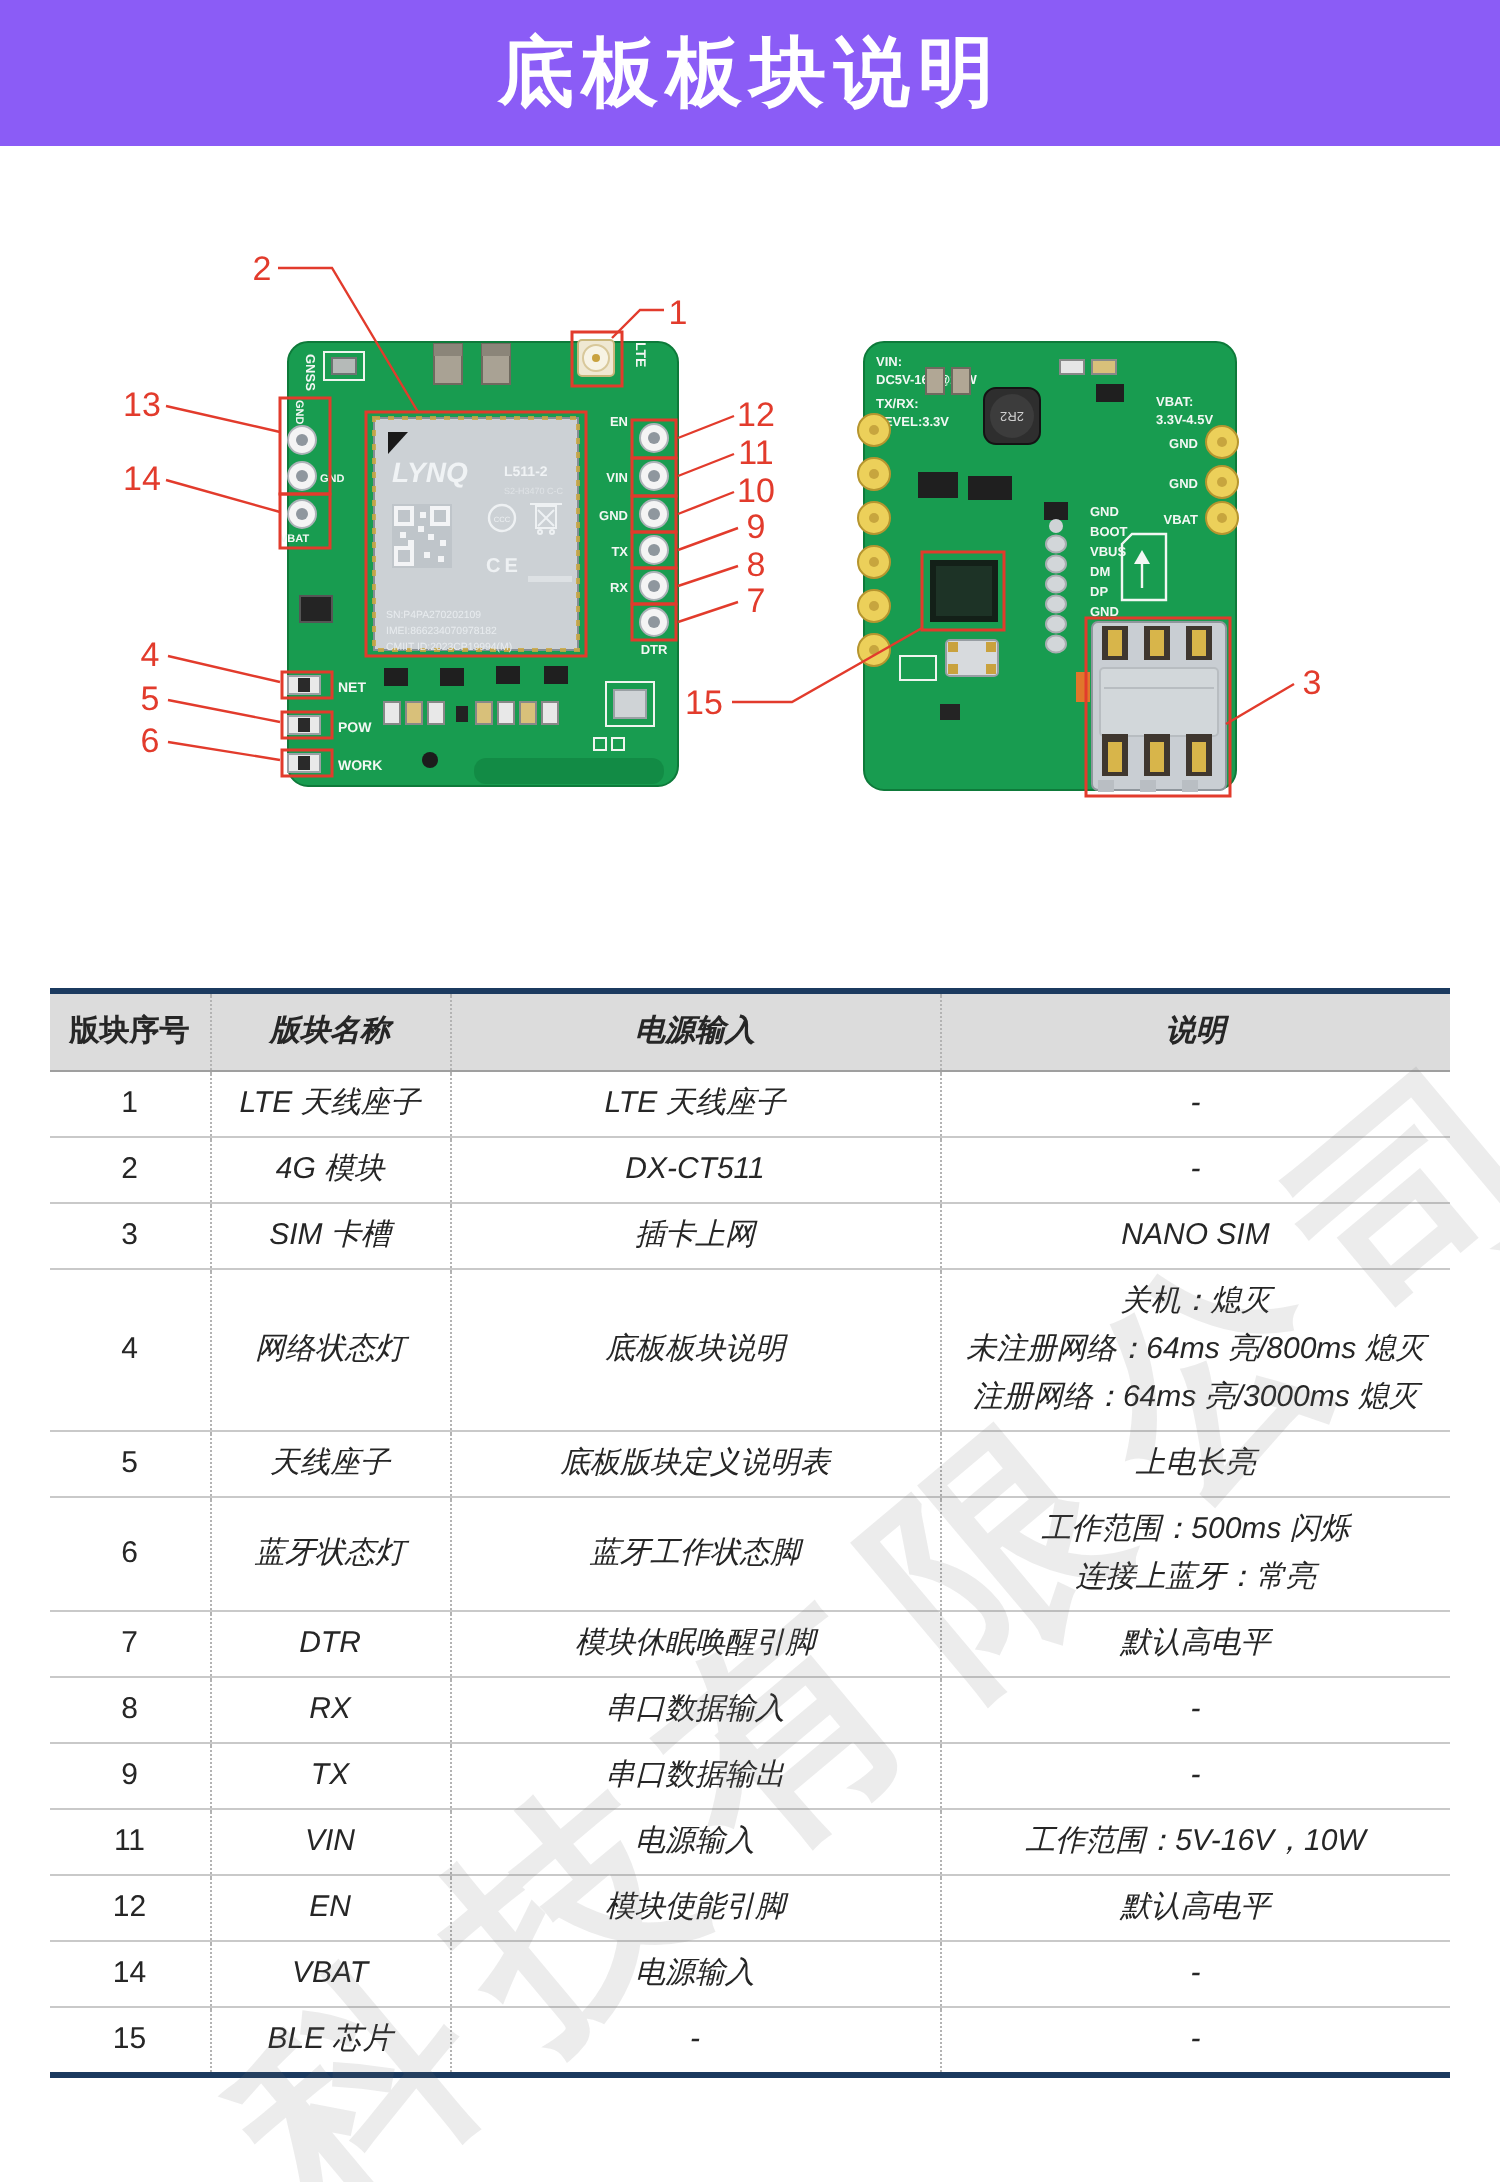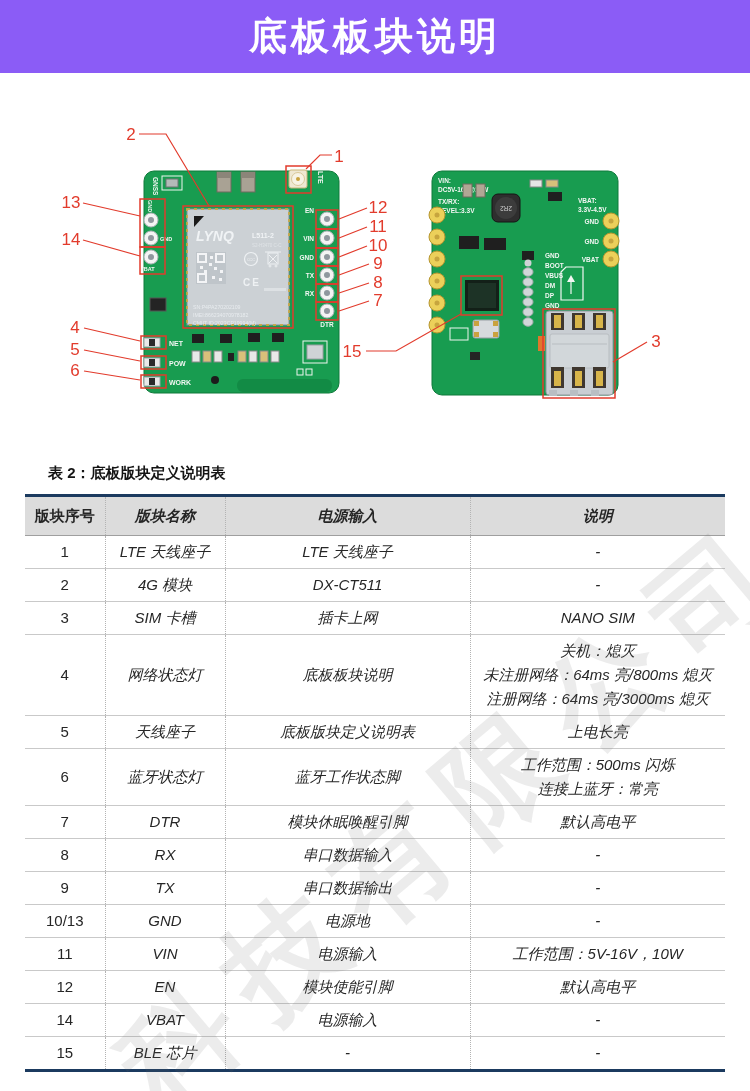--- a/index.html
+++ b/index.html
@@ -328,21 +328,20 @@
       <text class="callout-num" x="378" y="269">9</text>
       <text class="callout-num" x="378" y="251">10</text>
       <text class="callout-num" x="378" y="232">11</text>
       <text class="callout-num" x="378" y="213">12</text>
       <text class="callout-num" x="71" y="208">13</text>
       <text class="callout-num" x="71" y="245">14</text>
       <text class="callout-num" x="352" y="357">15</text>
     </g>
   </svg>
 
-  <div class="caption">表 2：底板版块定义说明表</div>
 
   <table class="spec-table">
     <colgroup>
         <col style="width:80px">
         <col style="width:120px">
         <col style="width:245px">
         <col style="width:255px">
       </colgroup>
     <thead>
       <tr>
@@ -422,28 +421,20 @@
         </tr>
         <tr>
           <td>9</td>
           <td>TX</td>
           <td>串口数据输出</td>
           <td>
             <div>-</div>
           </td>
         </tr>
         <tr>
-          <td>10/13</td>
-          <td>GND</td>
-          <td>电源地</td>
-          <td>
-            <div>-</div>
-          </td>
-        </tr>
-        <tr>
           <td>11</td>
           <td>VIN</td>
           <td>电源输入</td>
           <td>
             <div>工作范围：5V-16V，10W</div>
           </td>
         </tr>
         <tr>
           <td>12</td>
           <td>EN</td>

